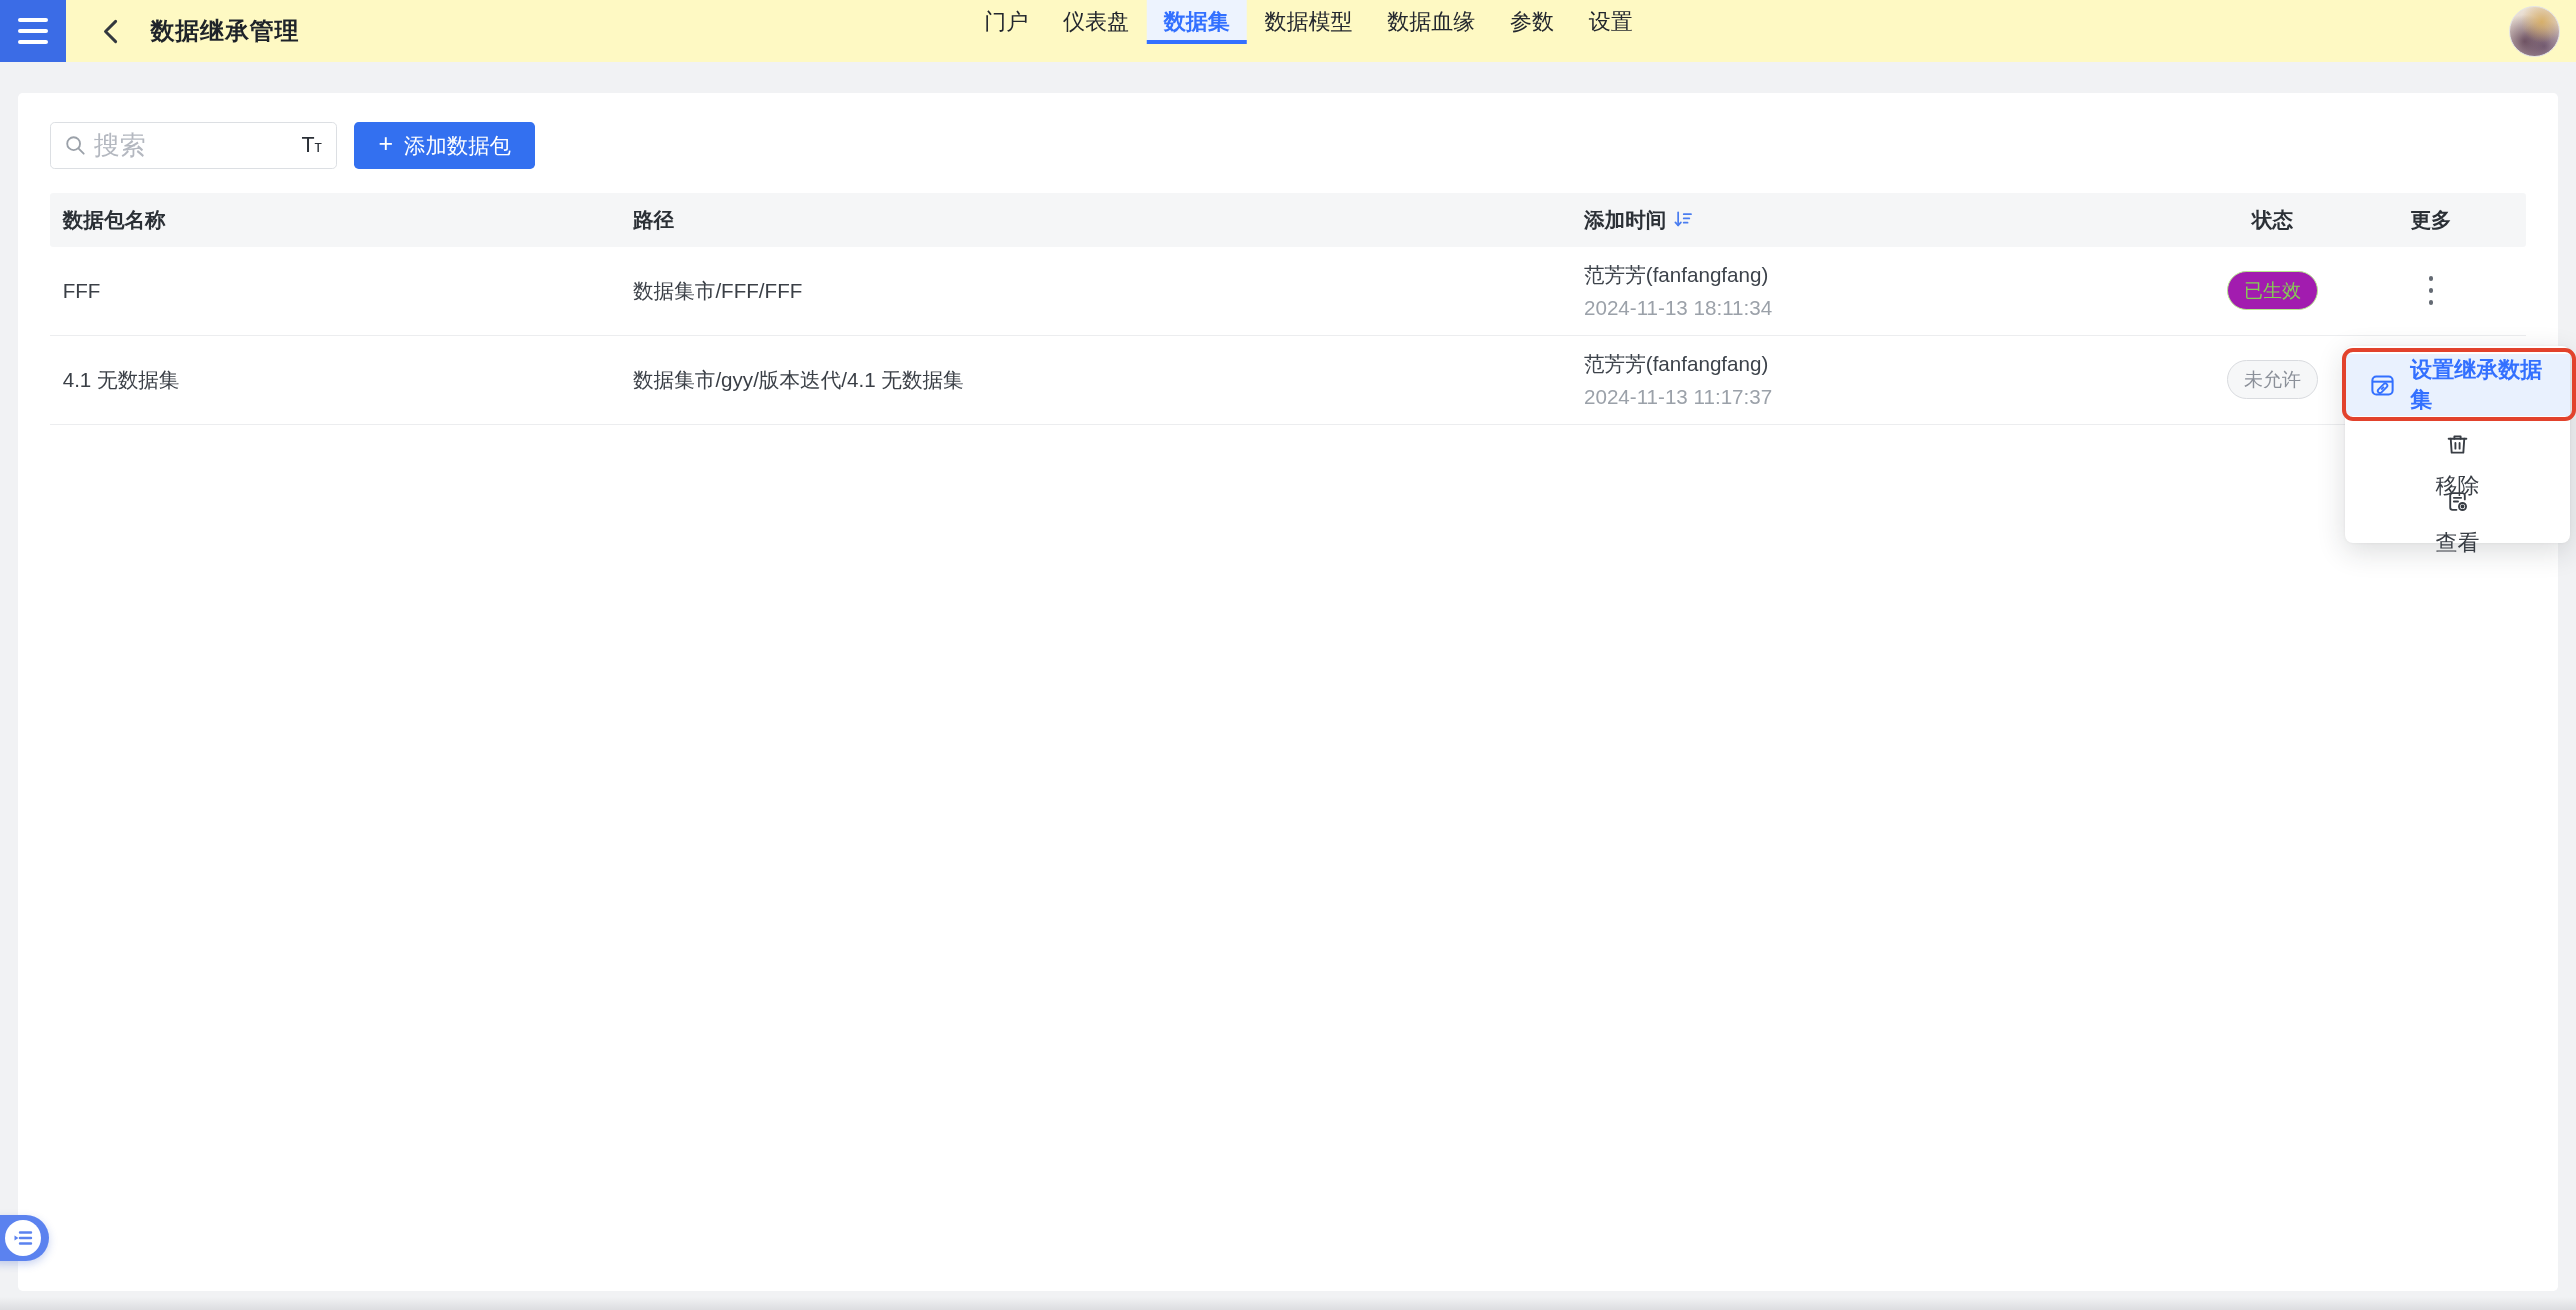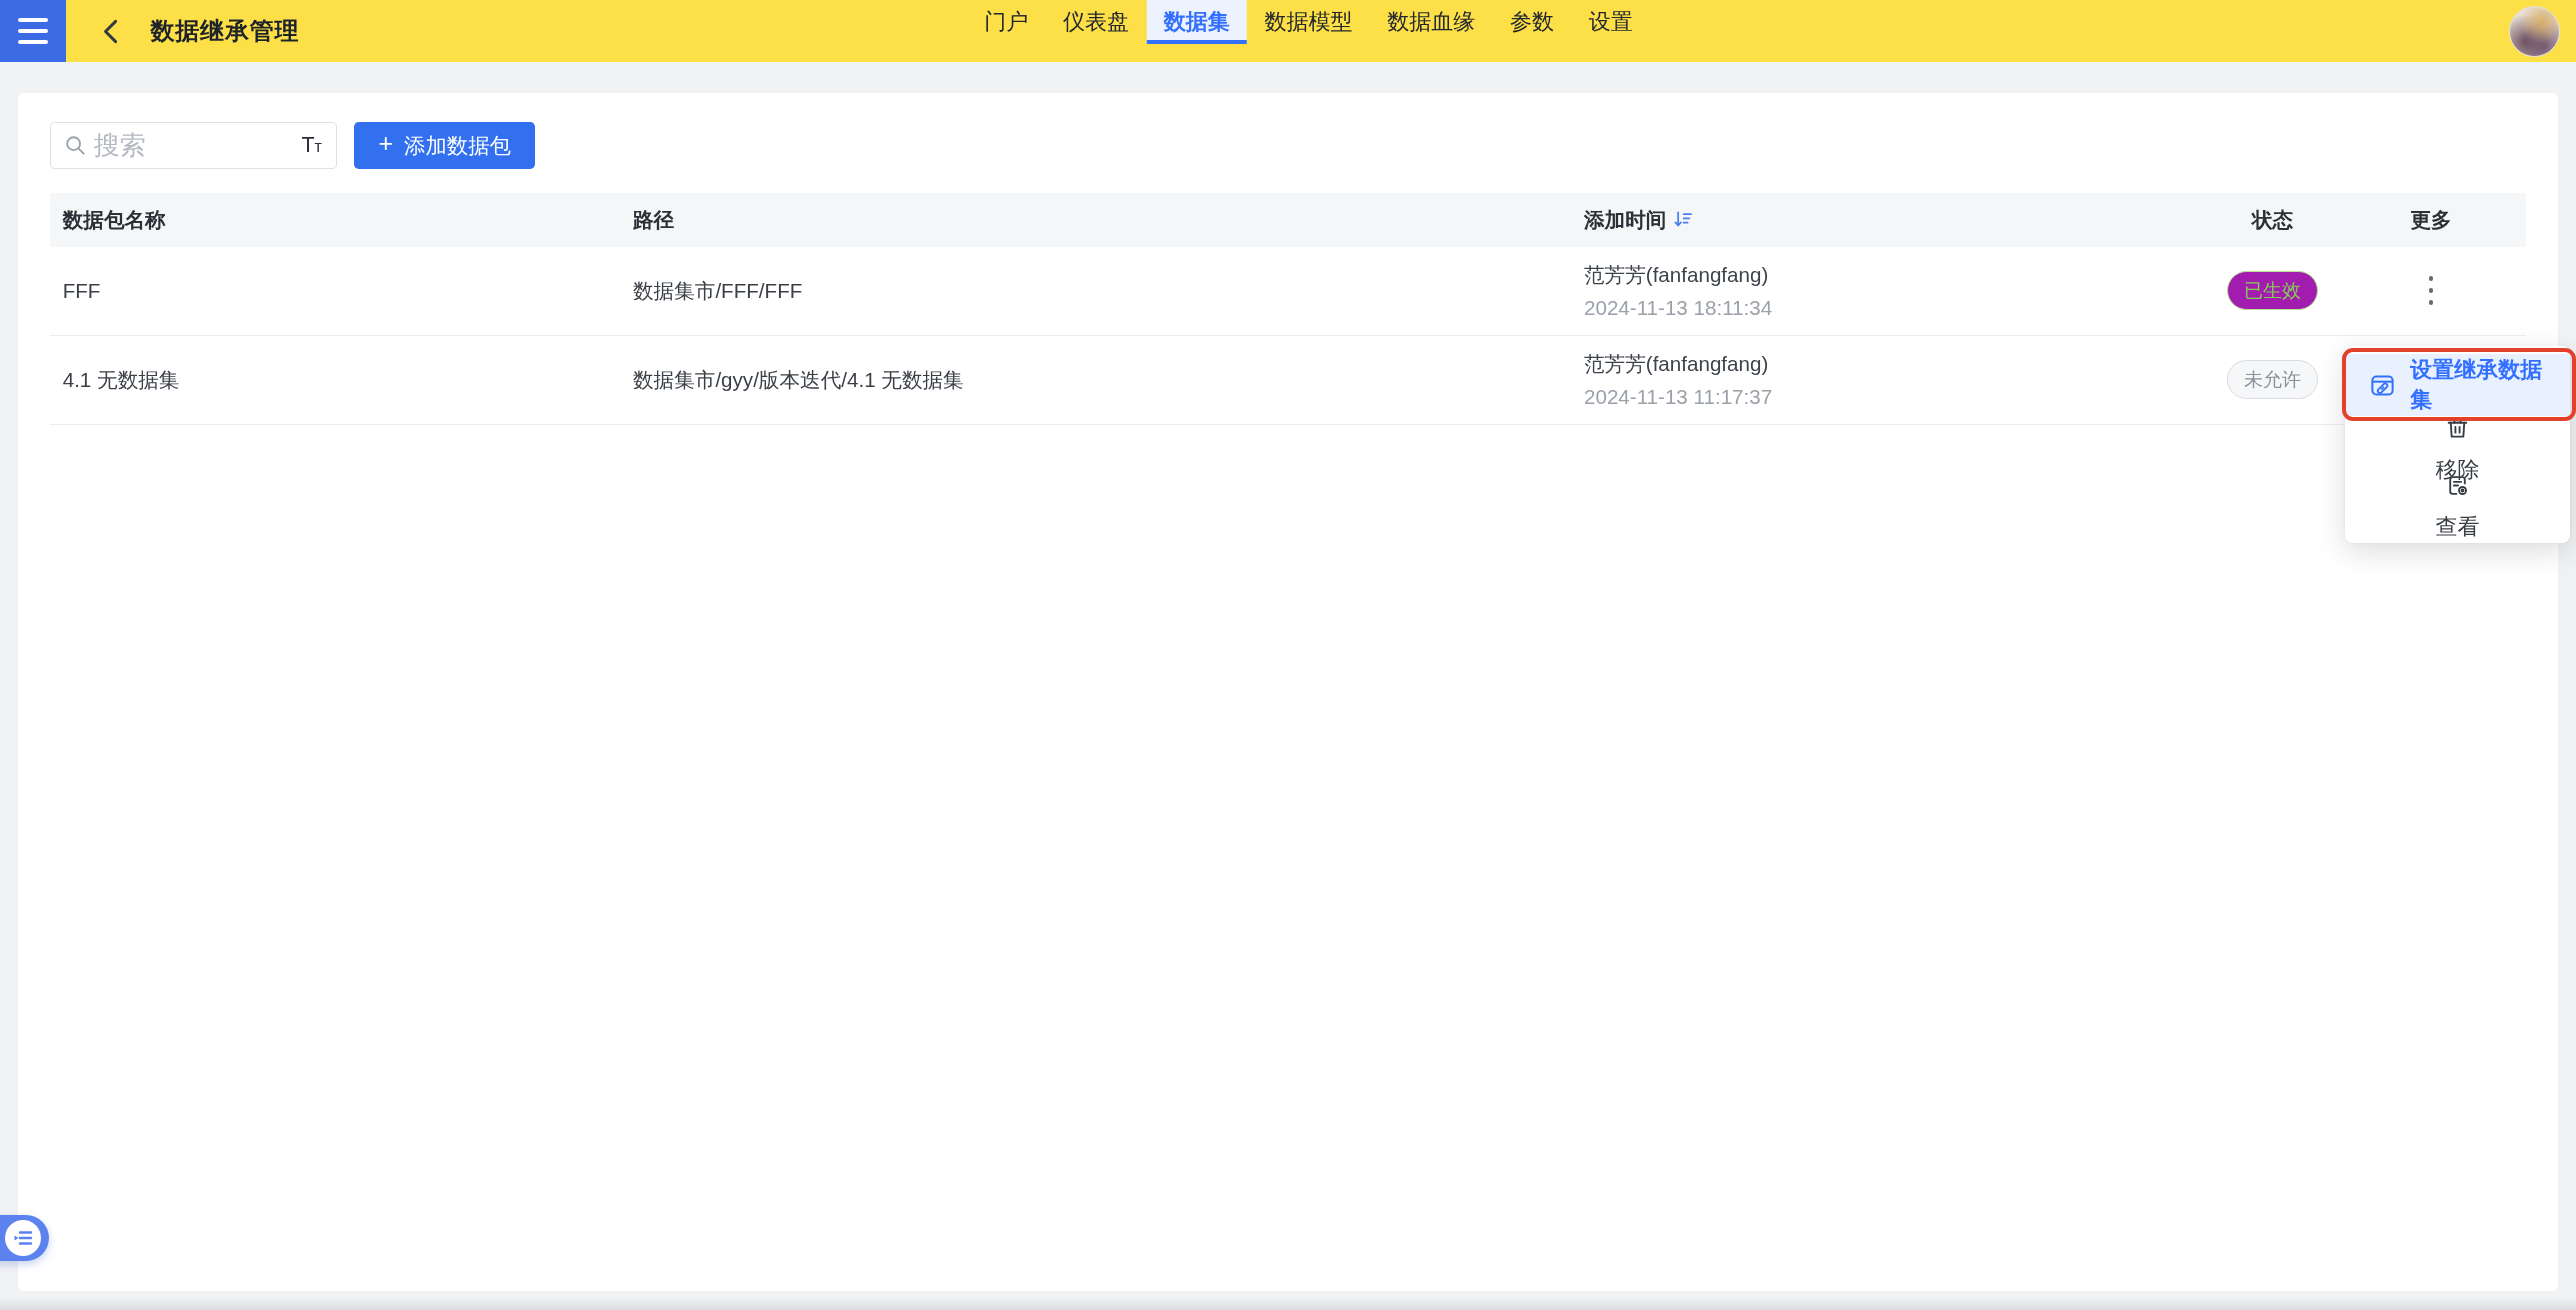--- a/index.html
+++ b/index.html
@@ -1,20 +1,20 @@
 <!DOCTYPE html>
 <html style="font-size:12.7px"><head>
 <meta charset="utf-8">
 <style>
   * { margin:0; padding:0; box-sizing:border-box; }
   html,body { width:2576px; height:1311px; overflow:hidden;
     font-family:"Liberation Sans","DejaVu Sans",sans-serif; background:#f1f2f4; }
 
   
-  .header { position:relative; height:62px; background:#fde047; display:flex; align-items:center; }
+  .header { position:relative; height:62px; background:#fef9c3; display:flex; align-items:center; }
   .burger { width:66px; height:62px; background:#3b6ce6; display:flex; flex-direction:column;
     justify-content:center; align-items:center; gap:7.1px; cursor:pointer; flex:0 0 auto; }
   .burger i { display:block; width:30px; height:4px; background:#fff; border-radius:2.4px; }
   .back { margin-left:32px; width:28.5px; height:28.5px; display:flex; align-items:center; cursor:pointer; }
   .page-title { margin-left:24px; font-size:24px; font-weight:700; color:#1e2329; letter-spacing:0.8px; }
   .nav { position:absolute; left:50%; top:0; transform:translateX(-47%); height:44px;
     display:flex; align-items:stretch; }
   .nav-item { display:flex; align-items:center; padding:0 17.4px; font-size:22px; color:#23272e;
     cursor:pointer; border-bottom:4.7px solid transparent; border-top:4.7px solid transparent; }
   .nav-item.active { color:#3370ff; background:#edf3fe; border-bottom-color:#3370ff; font-weight:600; }
@@ -65,21 +65,21 @@
   .badge { font-size:19px; padding:5.5px 16px; border-radius:791px; white-space:nowrap; }
   .badge.success { color:#84cf53; border:1.6px solid #b7e88f; background:#a21caf; }
   .badge.neutral { color:#8b9099; border:1.6px solid #d9dbdf; background:#f6f7f8; }
   .dots { display:flex; flex-direction:column; gap:7.1px; padding:8px 12.7px; cursor:pointer; }
   .dots i { width:4.7px; height:4.7px; border-radius:50%; background:#646a73; }
 
   
   .menu { position:absolute; left:2345px; top:346px; width:225px; background:#fff; border-radius:8px;
     box-shadow:0 8px 28.5px rgba(31,35,41,.16), 0 0 3.2px rgba(31,35,41,.06);
     padding:8px 0 12.7px 0; z-index:20; }
-  .menu-item { height:62px; display:flex; align-items:center; gap:14.2px; padding:0 24px;
+  .menu-item { height:62px; display:flex; align-items:center; gap:14.2px; padding:16px 24px;
     font-size:22px; color:#383d44; cursor:pointer; }
   .menu-item.primary { background:#e9f1fe; color:#3370ff; font-weight:600; height:62px; }
   .menu-item + .menu-item:not(.primary) { height:57px;flex-direction:column; }
   .menu-ic { display:flex; flex:0 0 auto; }
   .annotation { position:absolute; left:-3.2px; top:1.6px; width:234px; height:73px;
     border:4.7px solid #e2422c; border-radius:11px; pointer-events:none; z-index:30; }
 
   
   .fab { position:absolute; left:-20.6px; bottom:49px; width:70px; height:46px; background:#5b82ef;
     border-radius:23px; display:flex; align-items:center; z-index:15; cursor:pointer;

